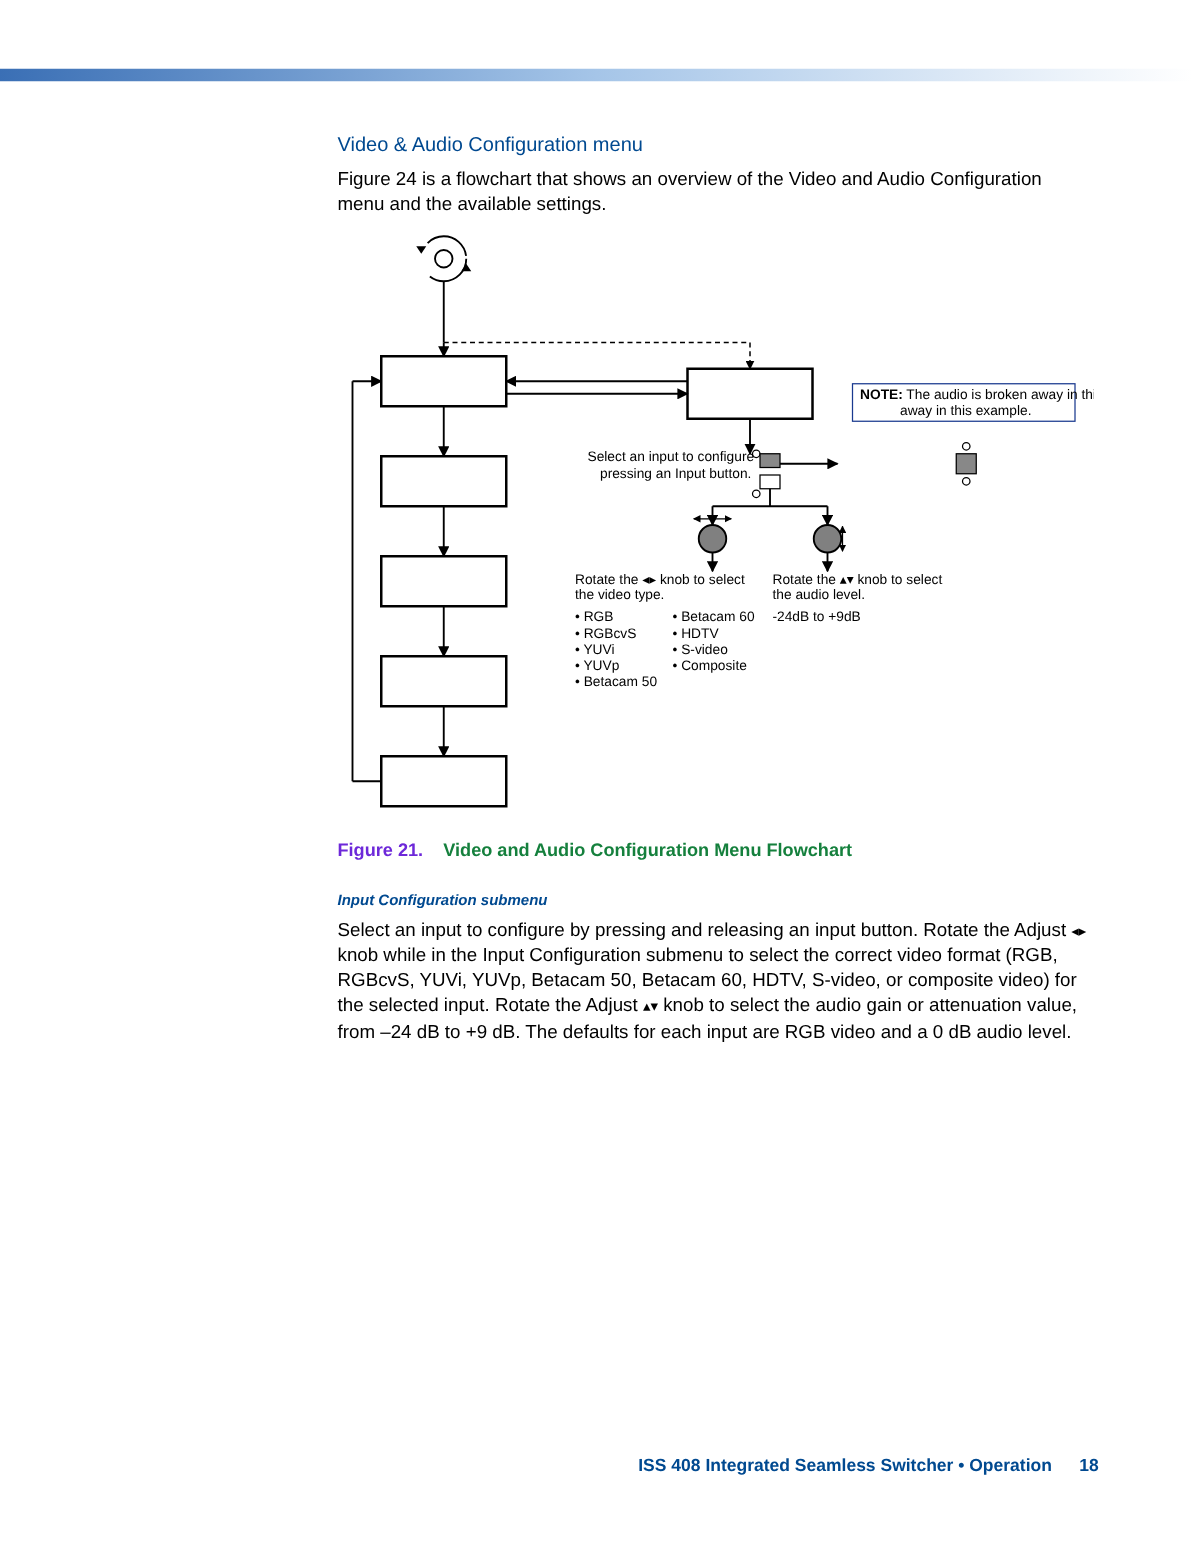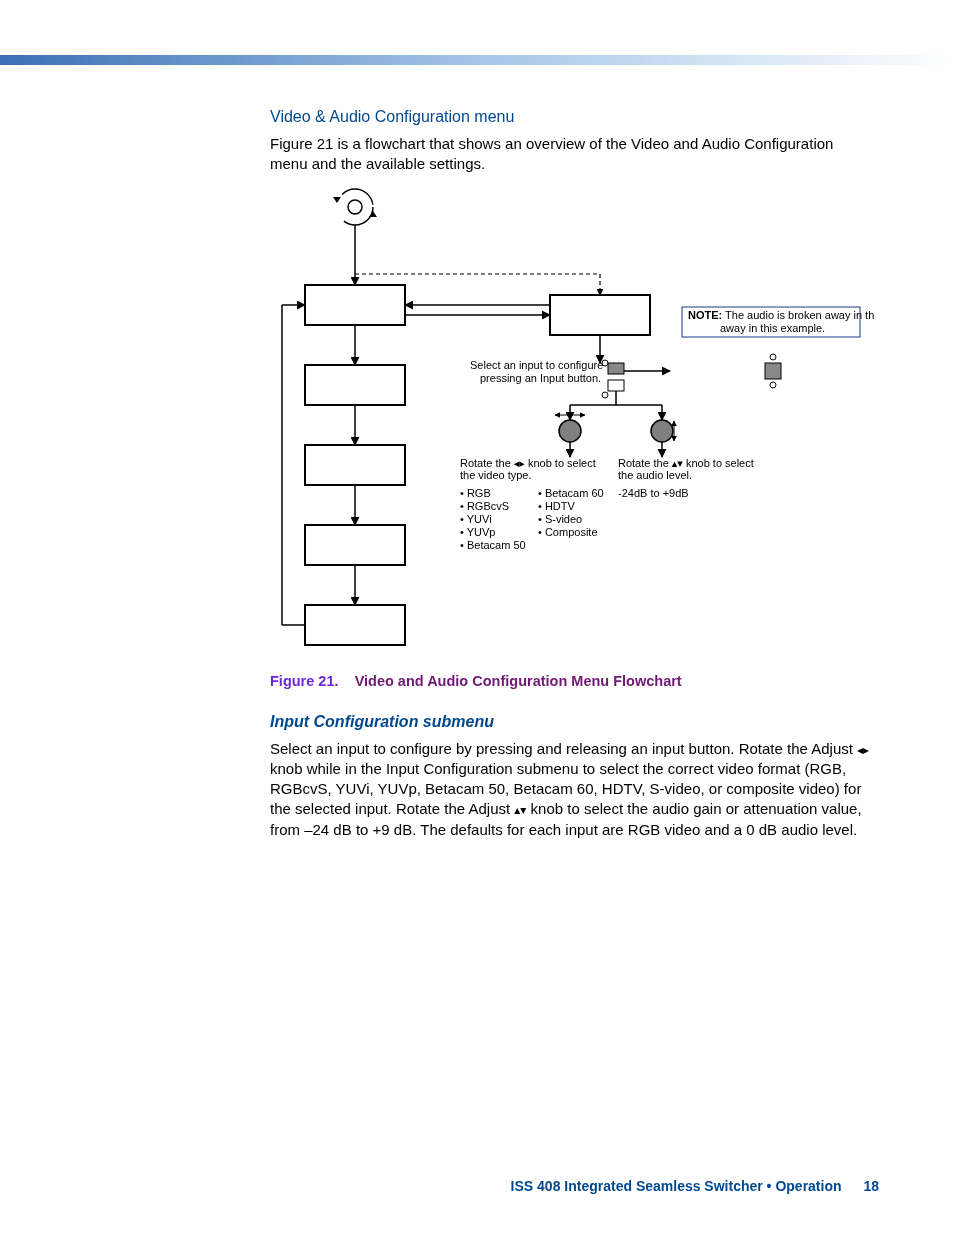--- a/index.html
+++ b/index.html
@@ -28,35 +28,35 @@
   .h3 {
     color: #004990;
     font-weight: normal;
     font-size: 16px;
     margin-bottom: 8px;
   }
   .h4 {
     color: #004990;
     font-weight: bold;
     font-style: italic;
-    font-size: 16px;
+    font-size: 12px;
     margin-bottom: 8px;
   }
   .body-text {
     font-size: 15px;
     line-height: 1.35;
     margin-bottom: 10px;
   }
   .figcap {
     font-size: 14.5px;
     margin-top: 8px;
     margin-bottom: 24px;
   }
   .figcap .fignum { color: #6d28d9; font-weight: bold; }
-  .figcap .figtxt { color: #701a75; font-weight: bold; }
+  .figcap .figtxt { color: #15803d; font-weight: bold; }
   .diagram-wrap {
     position: relative;
     width: 605px;
     height: 480px;
   }
   .diagram-wrap svg {
     position: absolute;
     left: 0; top: 0;
   }
   .smalltext {
@@ -68,41 +68,41 @@
     stroke: #1a3a8f;
     stroke-width: 1;
   }
   .knob-circle {
     fill: #808080;
     stroke: #000;
     stroke-width: 1.5;
   }
   .footer {
     position: absolute;
-    bottom: 41px;
+    bottom: 55px;
     right: 75px;
     font-size: 14px;
     font-weight: bold;
     color: #004990;
   }
   .footer .pnum { margin-left: 18px; }
   .inline-arrows {
     font-size: 12px;
     vertical-align: middle;
   }
 </style>
 </head>
 <body>
 
 <div class="top-bar"></div>
 
 <div class="content">
 
   <div class="h3">Video &amp; Audio Configuration menu</div>
-  <div class="body-text">Figure 21 is a flowchart that shows an overview of the Video and Audio Configuration menu and the available settings.</div>
+  <div class="body-text">Figure 24 is a flowchart that shows an overview of the Video and Audio Configuration menu and the available settings.</div>
 
   <div class="diagram-wrap">
     <svg width="605" height="480" viewBox="0 0 605 480">
       <defs>
         <marker id="arr" viewBox="0 0 10 10" refX="9" refY="5" markerWidth="6" markerHeight="6" orient="auto">
           <path d="M0,0 L10,5 L0,10 z" fill="#000"></path>
         </marker>
         <marker id="arr-s" viewBox="0 0 10 10" refX="1" refY="5" markerWidth="6" markerHeight="6" orient="auto">
           <path d="M10,0 L0,5 L10,10 z" fill="#000"></path>
         </marker>

